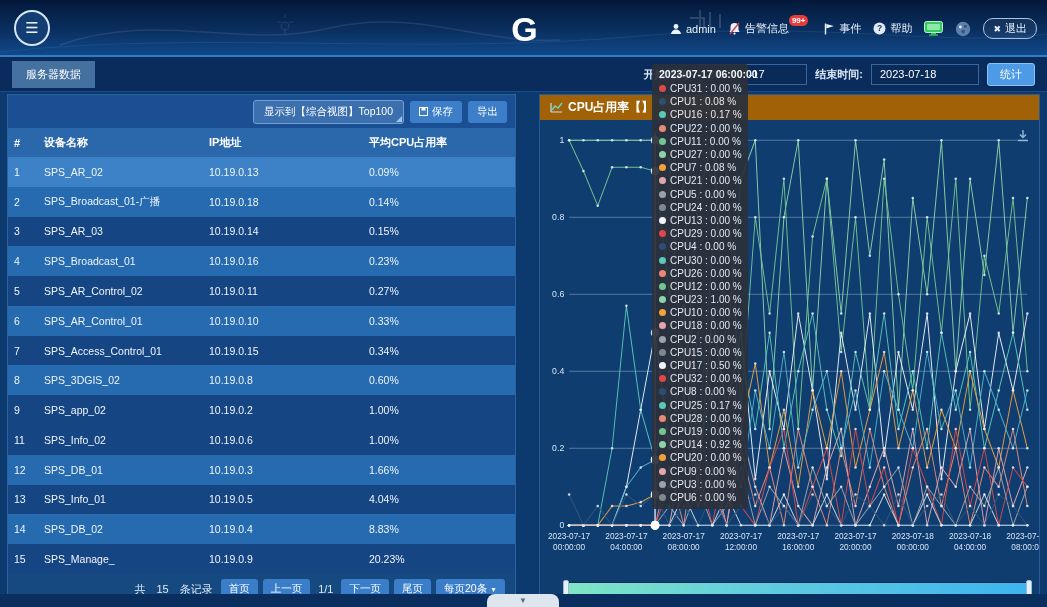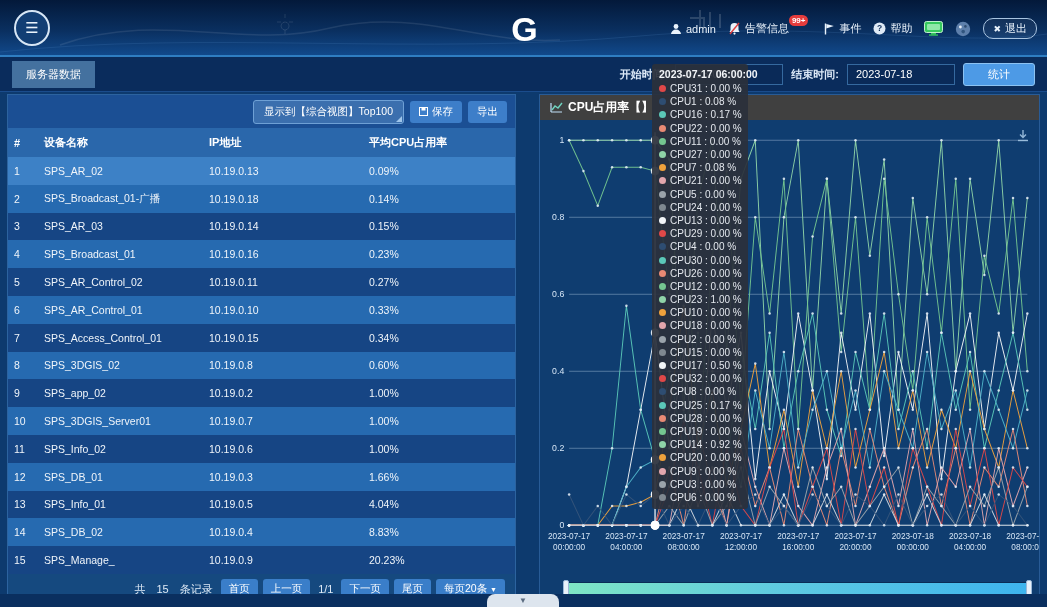--- a/index.html
+++ b/index.html
@@ -22,21 +22,21 @@
   .badge { position:relative; top:-8px; left:-4px; background:#e53c3c; color:#fff; font-size:8px; border-radius:7px; padding:1px 3px; font-weight:bold; }
   .logout-btn { border:1px solid #a9c4e0; border-radius:10px; padding:2px 9px; font-size:11px; color:#eaf3fc; display:flex; align-items:center; gap:4px; cursor:pointer; background:rgba(255,255,255,0.05); }
 
   
   .filter-bar { height:35px; background:#0a2c5c; display:flex; align-items:center; padding:0 12px; border-bottom:1px solid #1a4c8c; }
   .tab { padding:6px 14px; font-size:11px; color:#c9d9ec; cursor:pointer; }
   .tab.active { background:#44719f; color:#fff; }
   .filter-right { margin-left:auto; display:flex; align-items:center; gap:8px; }
   .f-label { color:#dce9f7; font-size:11px; font-weight:bold; }
   .f-input { width:108px; height:21px; background:#0a2a58; border:1px solid #35699f; color:#fff; font-size:11px; padding:0 8px; font-family:inherit; }
-  .stat-btn { height:23px; padding:0 24px; background:#4d9ae6; border:1px solid #8cc2f2; color:#fff; font-size:11px; border-radius:3px; cursor:pointer; font-family:inherit; }
+  .stat-btn { height:23px; padding:0 12px; background:#4d9ae6; border:1px solid #8cc2f2; color:#fff; font-size:11px; border-radius:3px; cursor:pointer; font-family:inherit; }
 
   
   .main { display:flex; gap:23px; padding:2px 7px 0 7px; height:513px; }
   .panel { background:#11417c; border:1px solid rgba(90,150,220,0.35); }
 
   
   .left-panel { width:509px; display:flex; flex-direction:column; background:#15497f; }
   .lp-toolbar { height:33px; display:flex; align-items:center; justify-content:flex-end; gap:6px; padding:0 8px; background:#1b4f94; }
   .view-select { position:relative; background:#3b6fae; border:1px solid #6ea0d5; color:#fff; font-size:10.5px; padding:4px 10px; border-radius:3px; cursor:pointer; }
   .view-select:after { content:""; position:absolute; right:1px; bottom:1px; border-left:6px solid transparent; border-bottom:6px solid #9fc5ea; }
@@ -50,21 +50,21 @@
   .col-idx { width:30px; }
   .col-name { width:165px; }
   .col-ip { width:160px; }
 
   .pagination { height:30px; display:flex; align-items:center; justify-content:flex-end; gap:5px; padding:0 10px; color:#dfeaf6; font-size:11px; background:#15497f; }
   .pg-btn { background:#3a7ec9; color:#fff; border:none; font-size:10.5px; padding:3px 8px; border-radius:3px; cursor:pointer; font-family:inherit; }
   .pg-text { margin:0 3px; }
 
   
   .right-panel { flex:1; display:flex; flex-direction:column; background:#0f3d70; position:relative; }
-  .chart-header { height:25px; background:#404040; display:flex; align-items:center; gap:5px; padding:0 10px; color:#fff; font-size:12px; font-weight:bold; }
+  .chart-header { height:25px; background:#a16207; display:flex; align-items:center; gap:5px; padding:0 10px; color:#fff; font-size:12px; font-weight:bold; }
   .chart-body { flex:1; position:relative; }
   .chart-body svg.plot { position:absolute; inset:0; width:100%; height:100%; }
   .download-btn { position:absolute; top:8px; right:8px; cursor:pointer; opacity:.85; }
   .datazoom { height:13px; margin:2px 10px 8px 26px; position:relative; border-radius:2px; background:linear-gradient(90deg,#7fe6c4 0%,#5fcbe0 45%,#3db4ee 100%); box-shadow:0 0 0 1px #0a2c55; }
   .dz-handle { position:absolute; top:-3px; width:6px; height:19px; background:#e8f1fa; border:1px solid #9ab8d8; border-radius:2px; cursor:ew-resize; }
   .dz-left { left:-3px; } .dz-right { right:-3px; }
 
   
   .chart-tooltip { position:absolute; left:652px; top:64px; width:96px; background:rgba(43,48,59,0.93); border-radius:3px; padding:4px 7px 5px 7px; z-index:30; pointer-events:none; }
   .tt-title { color:#f2f5f8; font-size:10.5px; font-weight:bold; margin-bottom:2px; white-space:nowrap; }
@@ -236,26 +236,20 @@
             <tr class="row-even">
               <td>8</td>
               <td>SPS_3DGIS_02</td>
               <td>10.19.0.8</td>
               <td>0.60%</td>
             </tr>
             <tr class="row-odd">
               <td>9</td>
               <td>SPS_app_02</td>
               <td>10.19.0.2</td>
-              <td>1.00%</td>
-            </tr>
-            <tr class="row-even">
-              <td>10</td>
-              <td>SPS_3DGIS_Server01</td>
-              <td>10.19.0.7</td>
               <td>1.00%</td>
             </tr>
             <tr class="row-odd">
               <td>11</td>
               <td>SPS_Info_02</td>
               <td>10.19.0.6</td>
               <td>1.00%</td>
             </tr>
             <tr class="row-even">
               <td>12</td>

